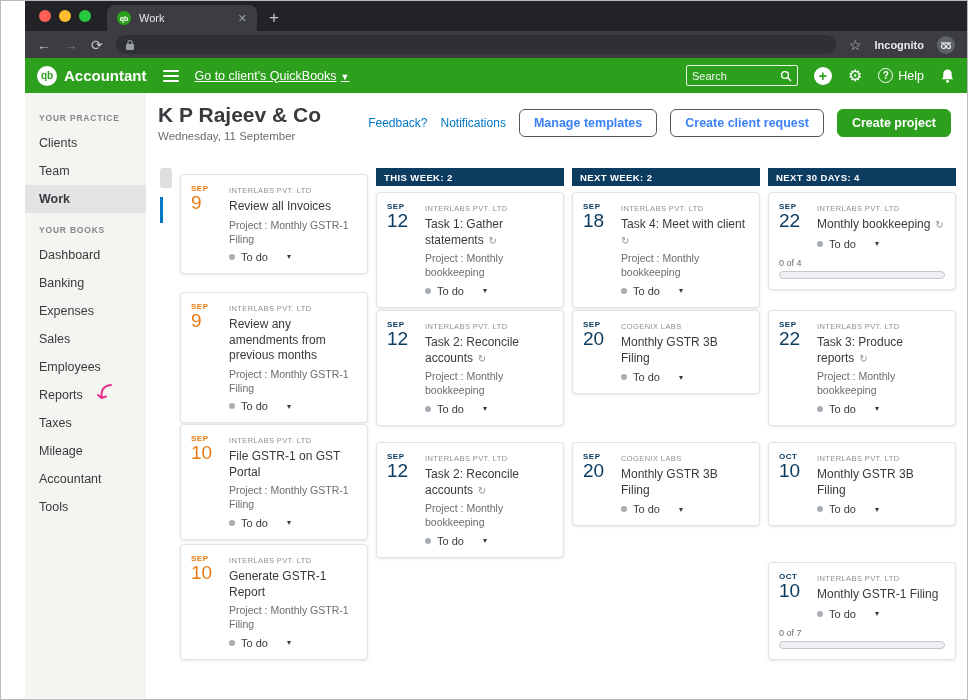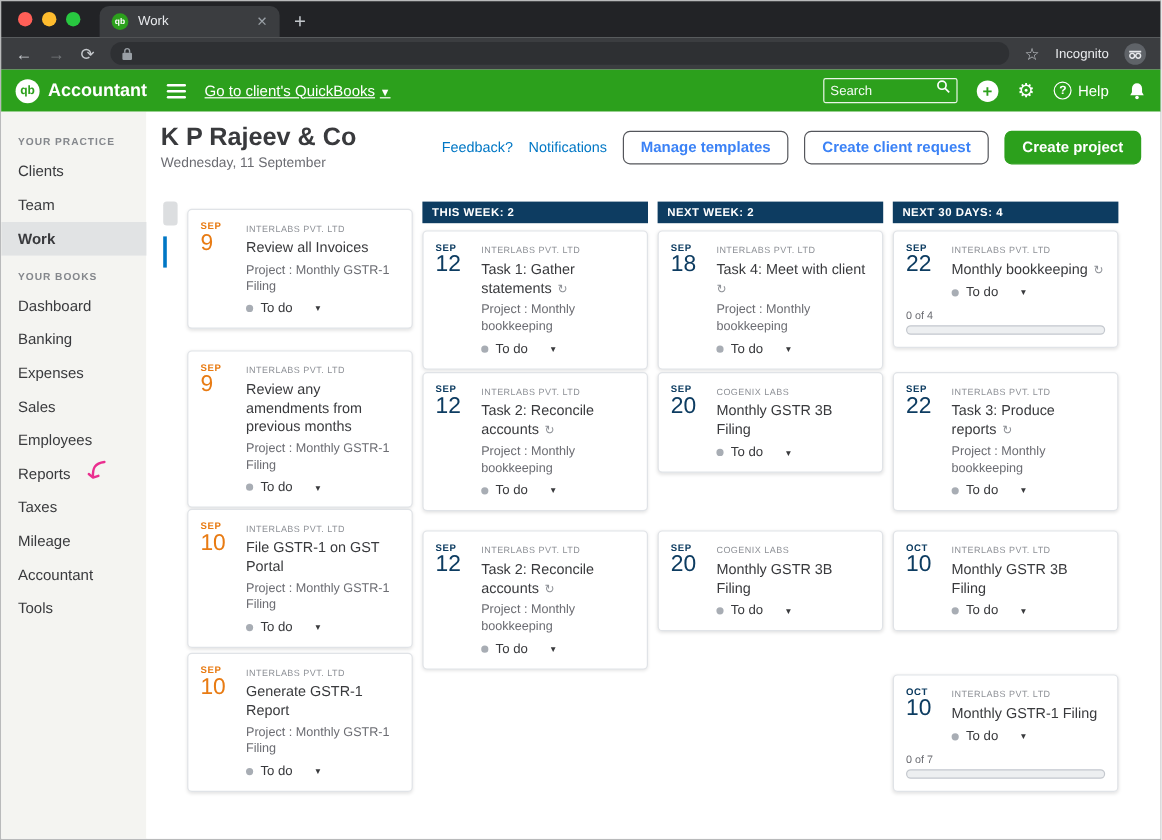--- a/index.html
+++ b/index.html
@@ -1,46 +1,46 @@
 <!DOCTYPE html>
 <html><head>
 <meta charset="utf-8">
 <style>
   * { box-sizing: border-box; margin: 0; padding: 0; }
   body { width: 968px; height: 700px; font-family: "Liberation Sans", sans-serif; background: #fff; overflow: hidden; }
-  .window { width: 968px; height: 700px; display: flex; flex-direction: column; border: 1px solid #b9babb; }
+  .window { width: 968px; height: 700px; display: flex; flex-direction: column; border: 1px solid #b9babb; padding-left: 24px; }
 
   
   .tabstrip { height: 30px; background: #222326; display: flex; align-items: flex-end; padding-left: 8px; flex-shrink: 0; }
   .traffic { display: flex; gap: 8px; align-items: center; height: 100%; padding: 0 16px 0 6px; }
   .dot { width: 12px; height: 12px; border-radius: 50%; display: inline-block; }
   .dot.red { background: #FF5F57; } .dot.yellow { background: #FEBC2E; } .dot.green { background: #28C840; }
   .tab { height: 26px; background: #3b3d40; border-radius: 8px 8px 0 0; display: flex; align-items: center; gap: 8px; padding: 0 10px; width: 150px; }
   .favicon { width: 14px; height: 14px; border-radius: 50%; background: #2CA01C; color: #fff; font-size: 7px; font-weight: bold; display: flex; align-items: center; justify-content: center; flex-shrink: 0; }
   .tab-title { color: #E8EAED; font-size: 11px; flex: 1; white-space: nowrap; overflow: hidden; }
   .tab-close { color: #9AA0A6; font-size: 11px; cursor: pointer; }
   .newtab { color: #C3C7CB; font-size: 17px; margin: 0 0 5px 12px; line-height: 1; cursor: pointer; }
 
   .navbar { height: 27px; background: #3b3d40; display: flex; align-items: center; padding: 0 12px; gap: 13px; flex-shrink: 0; }
   .nav-ic { color: #C6C9CD; font-size: 14px; line-height: 1; }
   .nav-ic.disabled { color: #76797c; }
   .omnibox { flex: 1; height: 19px; background: #2e3033; border-radius: 10px; display: flex; align-items: center; padding: 0 9px; gap: 6px; }
-  .incog-label { color: #E8EAED; font-size: 11px; }
+  .incog-label { color: #E8EAED; font-size: 11px; font-weight: bold; }
   .incog-avatar { width: 18px; height: 18px; border-radius: 50%; background: #5F6368; display: flex; align-items: center; justify-content: center; }
 
   
   .appbar { height: 35px; background: #2CA01C; display: flex; align-items: center; color: #fff; padding: 0 12px; gap: 16px; flex-shrink: 0; }
   .brand { display: flex; align-items: center; gap: 7px; font-size: 15px; font-weight: bold; }
   .qb-circle { width: 20px; height: 20px; background: #fff; border-radius: 50%; color: #2CA01C; font-weight: bold; font-size: 10px; display: flex; align-items: center; justify-content: center; }
   .hamburger { width: 16px; display: flex; flex-direction: column; gap: 3px; cursor: pointer; }
   .hamburger span { height: 2px; background: #fff; border-radius: 1px; }
   .client-menu { font-size: 12.5px; cursor: pointer; text-decoration: underline; }
   .client-menu .caret { font-size: 9px; margin-left: 4px; }
   .appbar-spacer { flex: 1; }
-  .searchbox { width: 112px; height: 21px; border: 1px solid rgba(255,255,255,.9); border-radius: 2px; display: flex; padding: 0 5px; }
+  .searchbox { width: 112px; height: 21px; border: 1px solid rgba(255,255,255,.9); border-radius: 2px; display: flex; align-items: center; padding: 0 5px; }
   .searchbox input { flex: 1; min-width: 0; background: transparent; border: none; outline: none; color: #fff; font-size: 11px; font-family: "Liberation Sans", sans-serif; }
   .searchbox input::placeholder { color: rgba(255,255,255,.95); }
   .plus-circle { width: 18px; height: 18px; border-radius: 50%; background: #fff; color: #2CA01C; font-size: 14px; font-weight: bold; display: flex; align-items: center; justify-content: center; cursor: pointer; }
   .gear { font-size: 16px; cursor: pointer; }
   .help-wrap { display: flex; align-items: center; gap: 5px; cursor: pointer; }
   .help-q { width: 15px; height: 15px; border: 1.5px solid #fff; border-radius: 50%; font-size: 10px; font-weight: bold; display: flex; align-items: center; justify-content: center; }
   .help-label { font-size: 12.5px; }
 
   
   .content { flex: 1; display: flex; overflow: hidden; }

